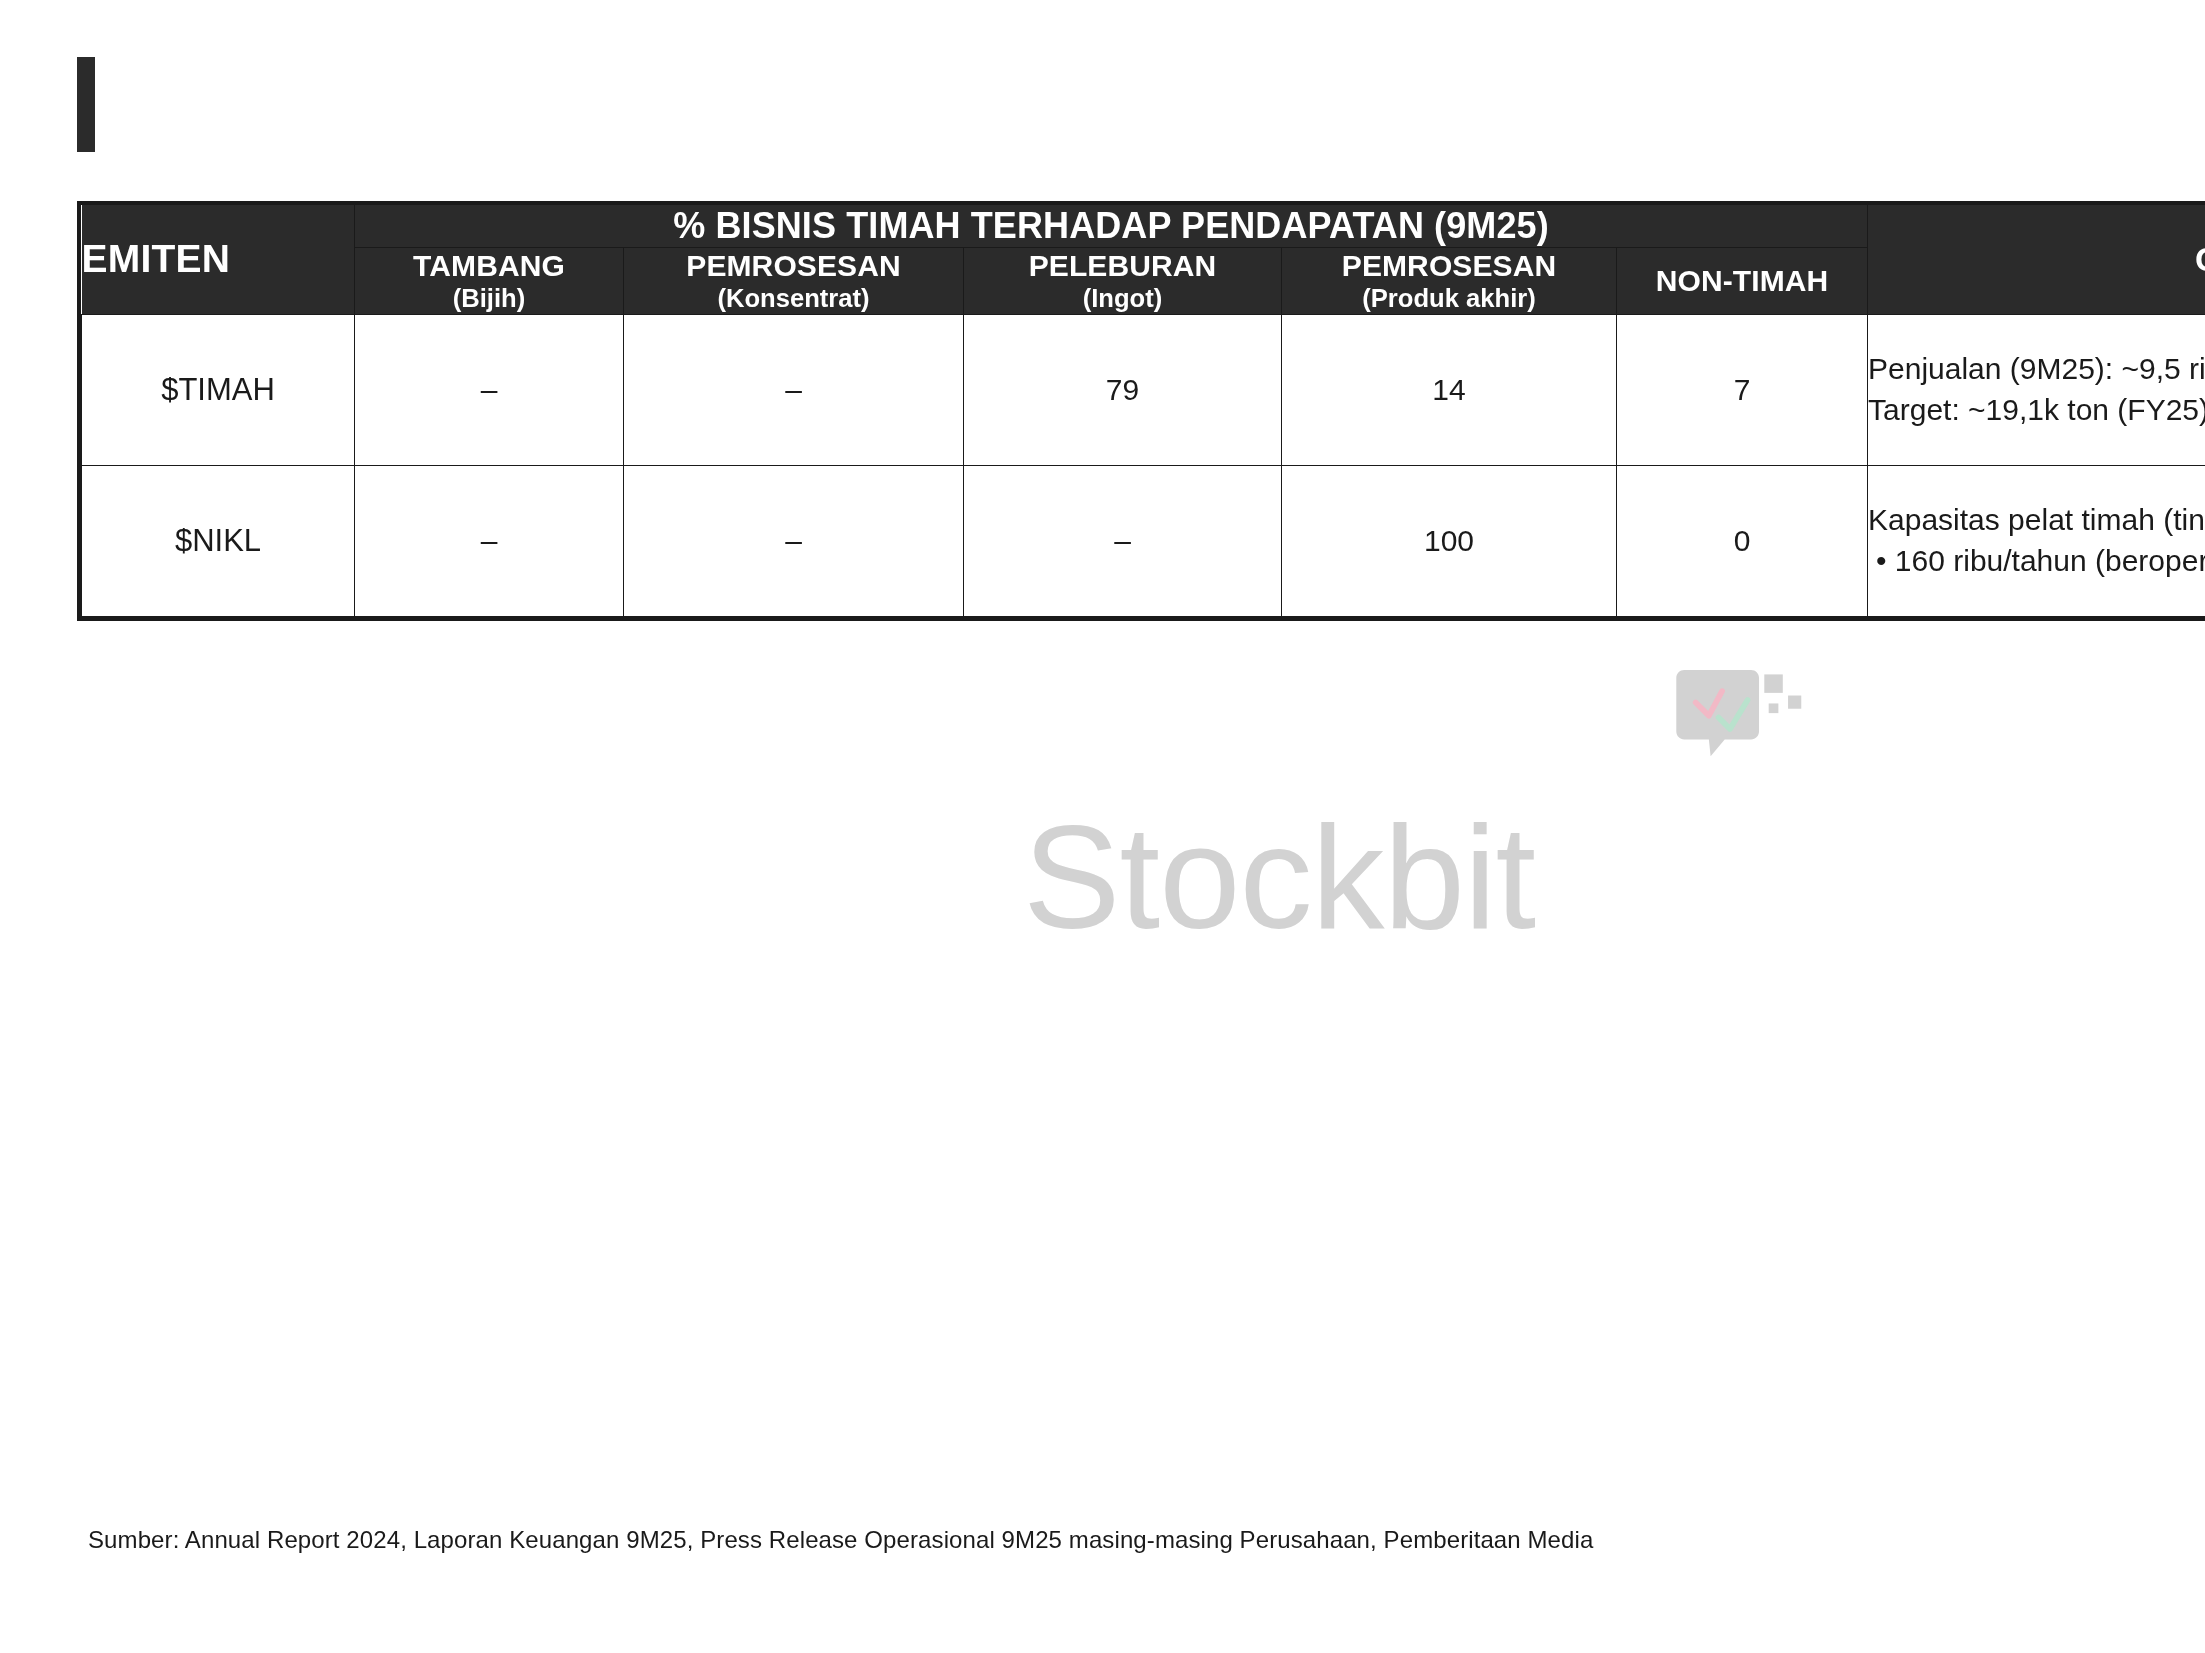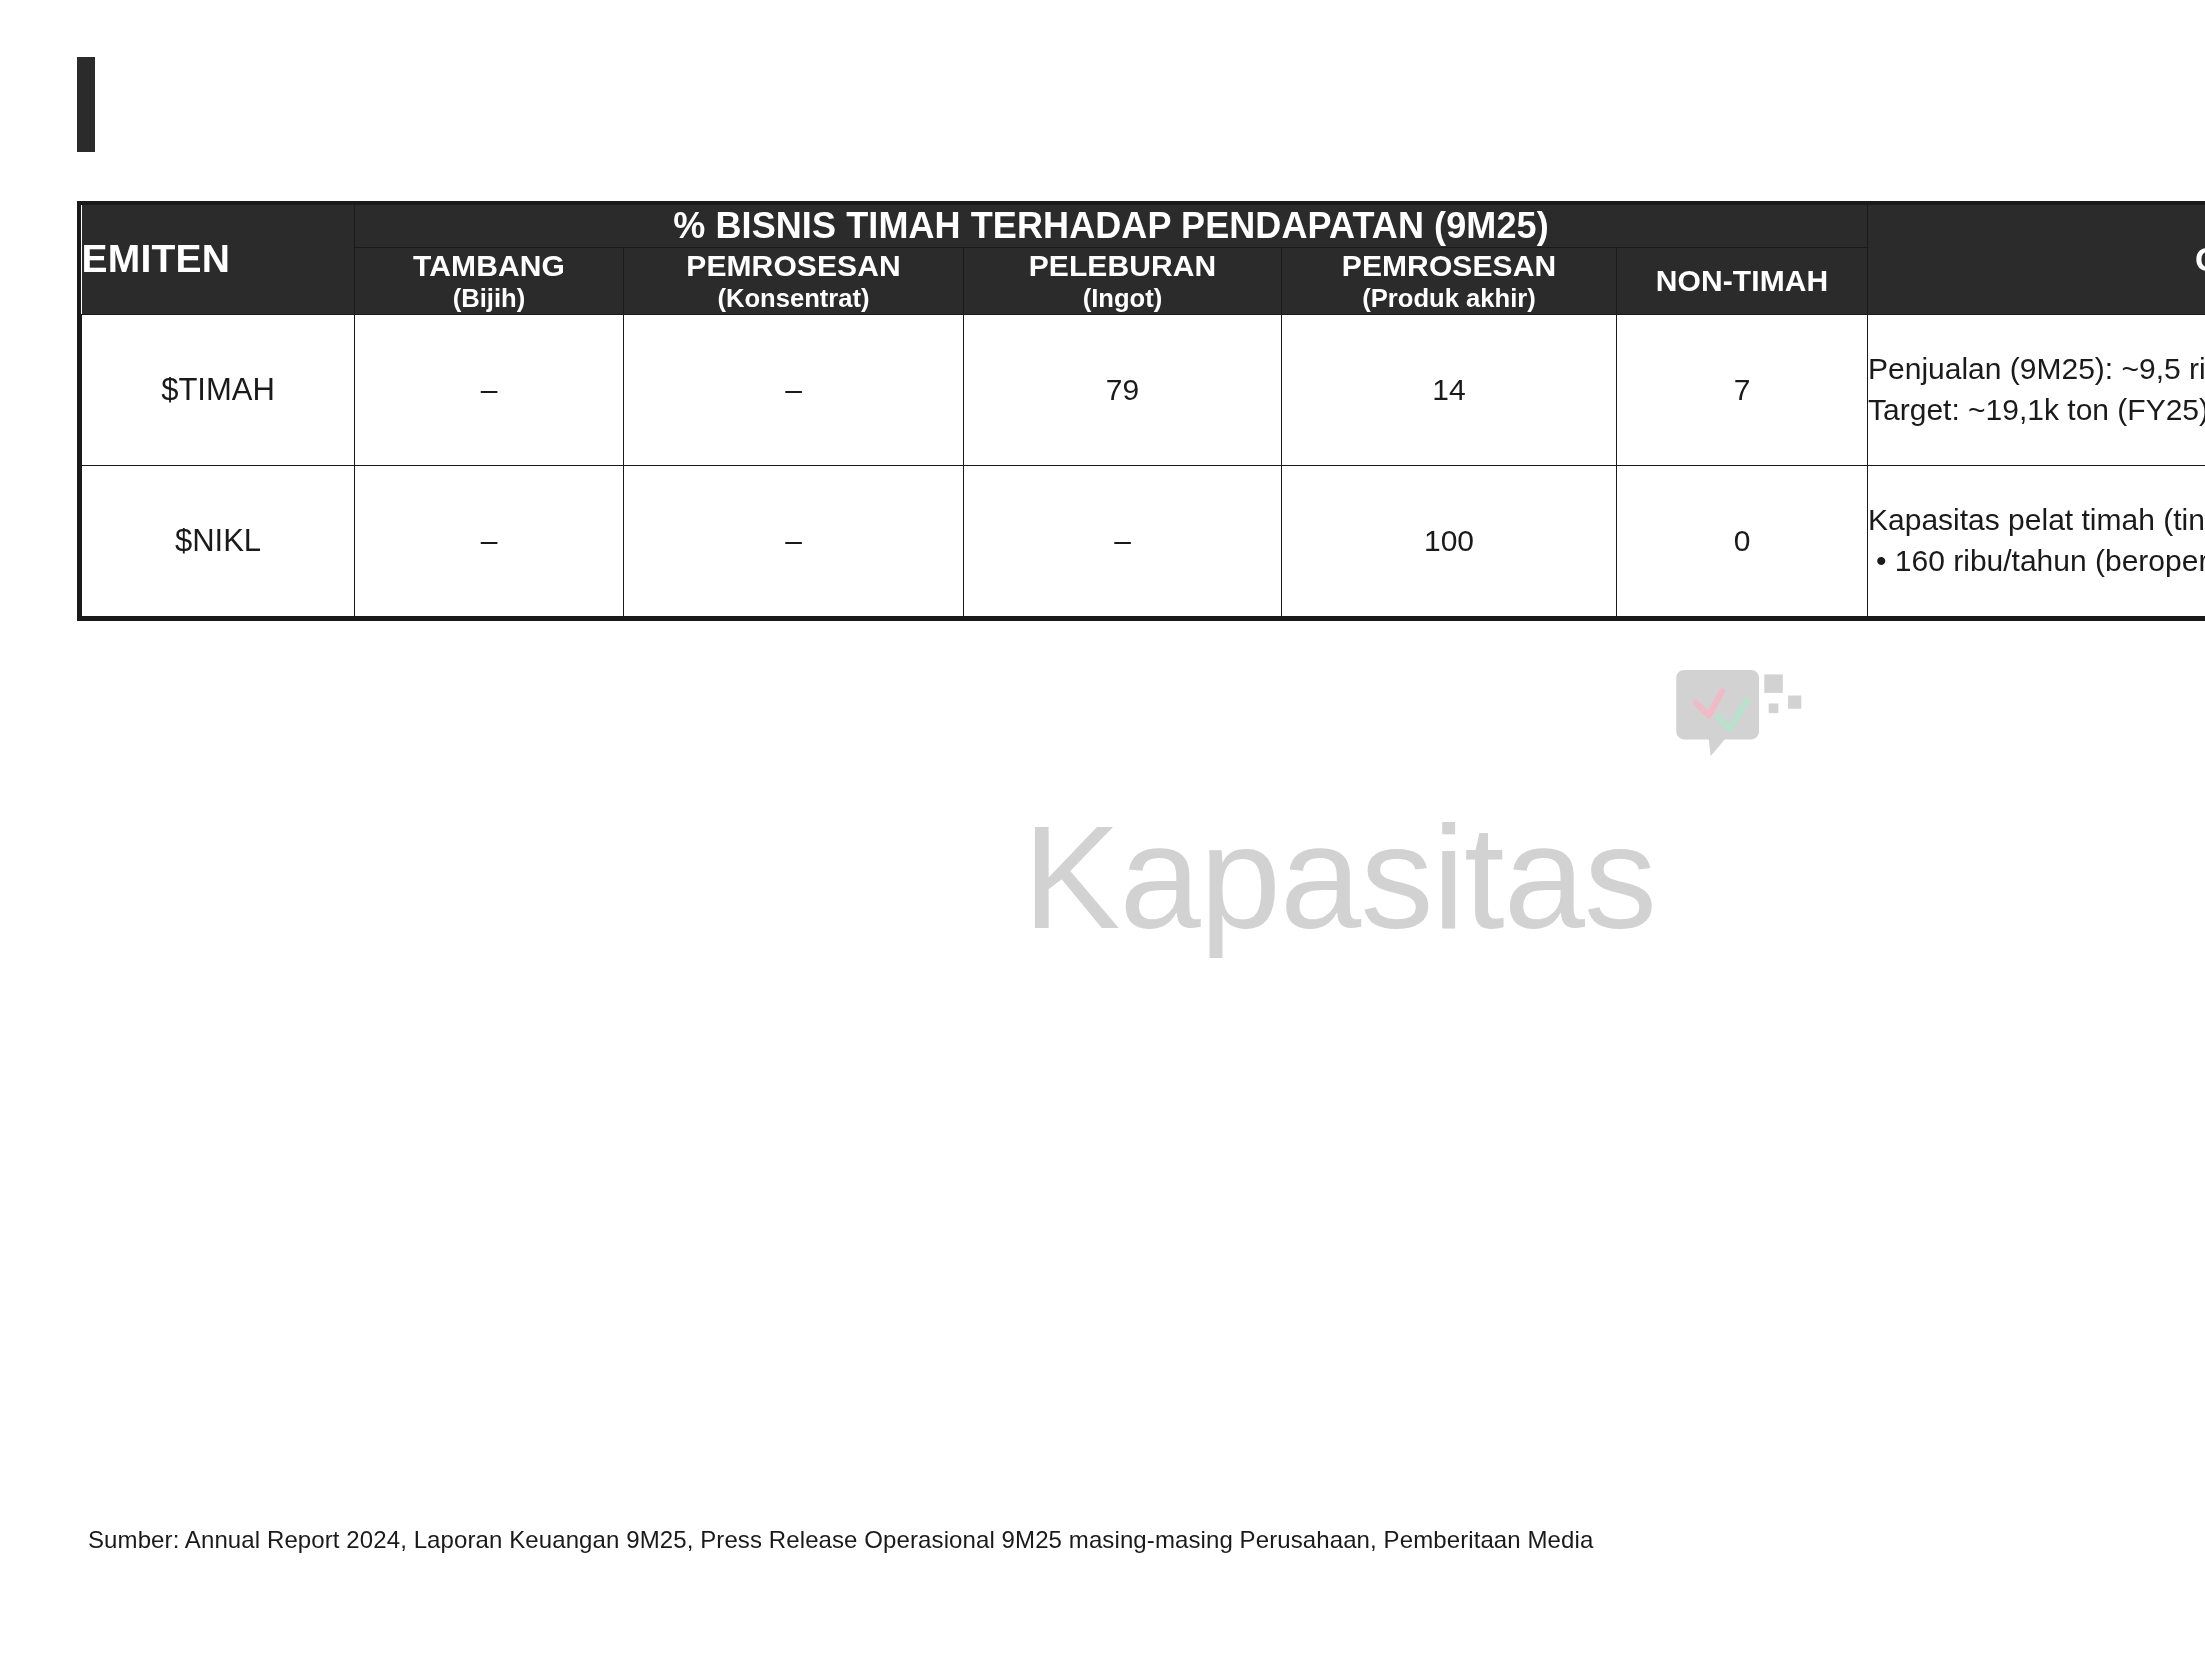--- a/index.html
+++ b/index.html
@@ -230,21 +230,21 @@
         <td class="cell-num">0</td>
         <td class="cell-note">
           <span class="note-line"><b>Kapasitas pelat timah (tinplate):</b></span>
           <span class="note-bullet">•  160 ribu/tahun (beroperasi)</span>
         </td>
       </tr>
     </tbody>
   </table>
 </div>
 
-<div class="watermark">Kapasitas</div>
+<div class="watermark">Stockbit</div>
 <svg class="wm-badge" viewBox="0 0 310 250" aria-hidden="true">
   <path d="M0 18 C0 8 8 0 18 0 L170 0 C180 0 188 8 188 18 L188 140 C188 150 180 158 170 158 L110 158 L78 196 L74 158 L18 158 C8 158 0 150 0 140 Z" fill="#d2d2d2"></path>
   <rect x="200" y="10" width="42" height="42" fill="#d2d2d2"></rect>
   <rect x="254" y="58" width="30" height="30" fill="#d2d2d2"></rect>
   <rect x="210" y="76" width="22" height="22" fill="#d2d2d2"></rect>
   <path d="M44 74 l30 30 30 -56" stroke="#f2b9c6" stroke-width="13" fill="none" stroke-linecap="round" stroke-linejoin="round"></path>
   <path d="M96 108 l26 26 40 -66" stroke="#b9e2cd" stroke-width="13" fill="none" stroke-linecap="round" stroke-linejoin="round"></path>
 </svg>
 
 <div class="source">Sumber: Annual Report 2024, Laporan Keuangan 9M25, Press Release Operasional 9M25 masing-masing Perusahaan, Pemberitaan Media</div>

